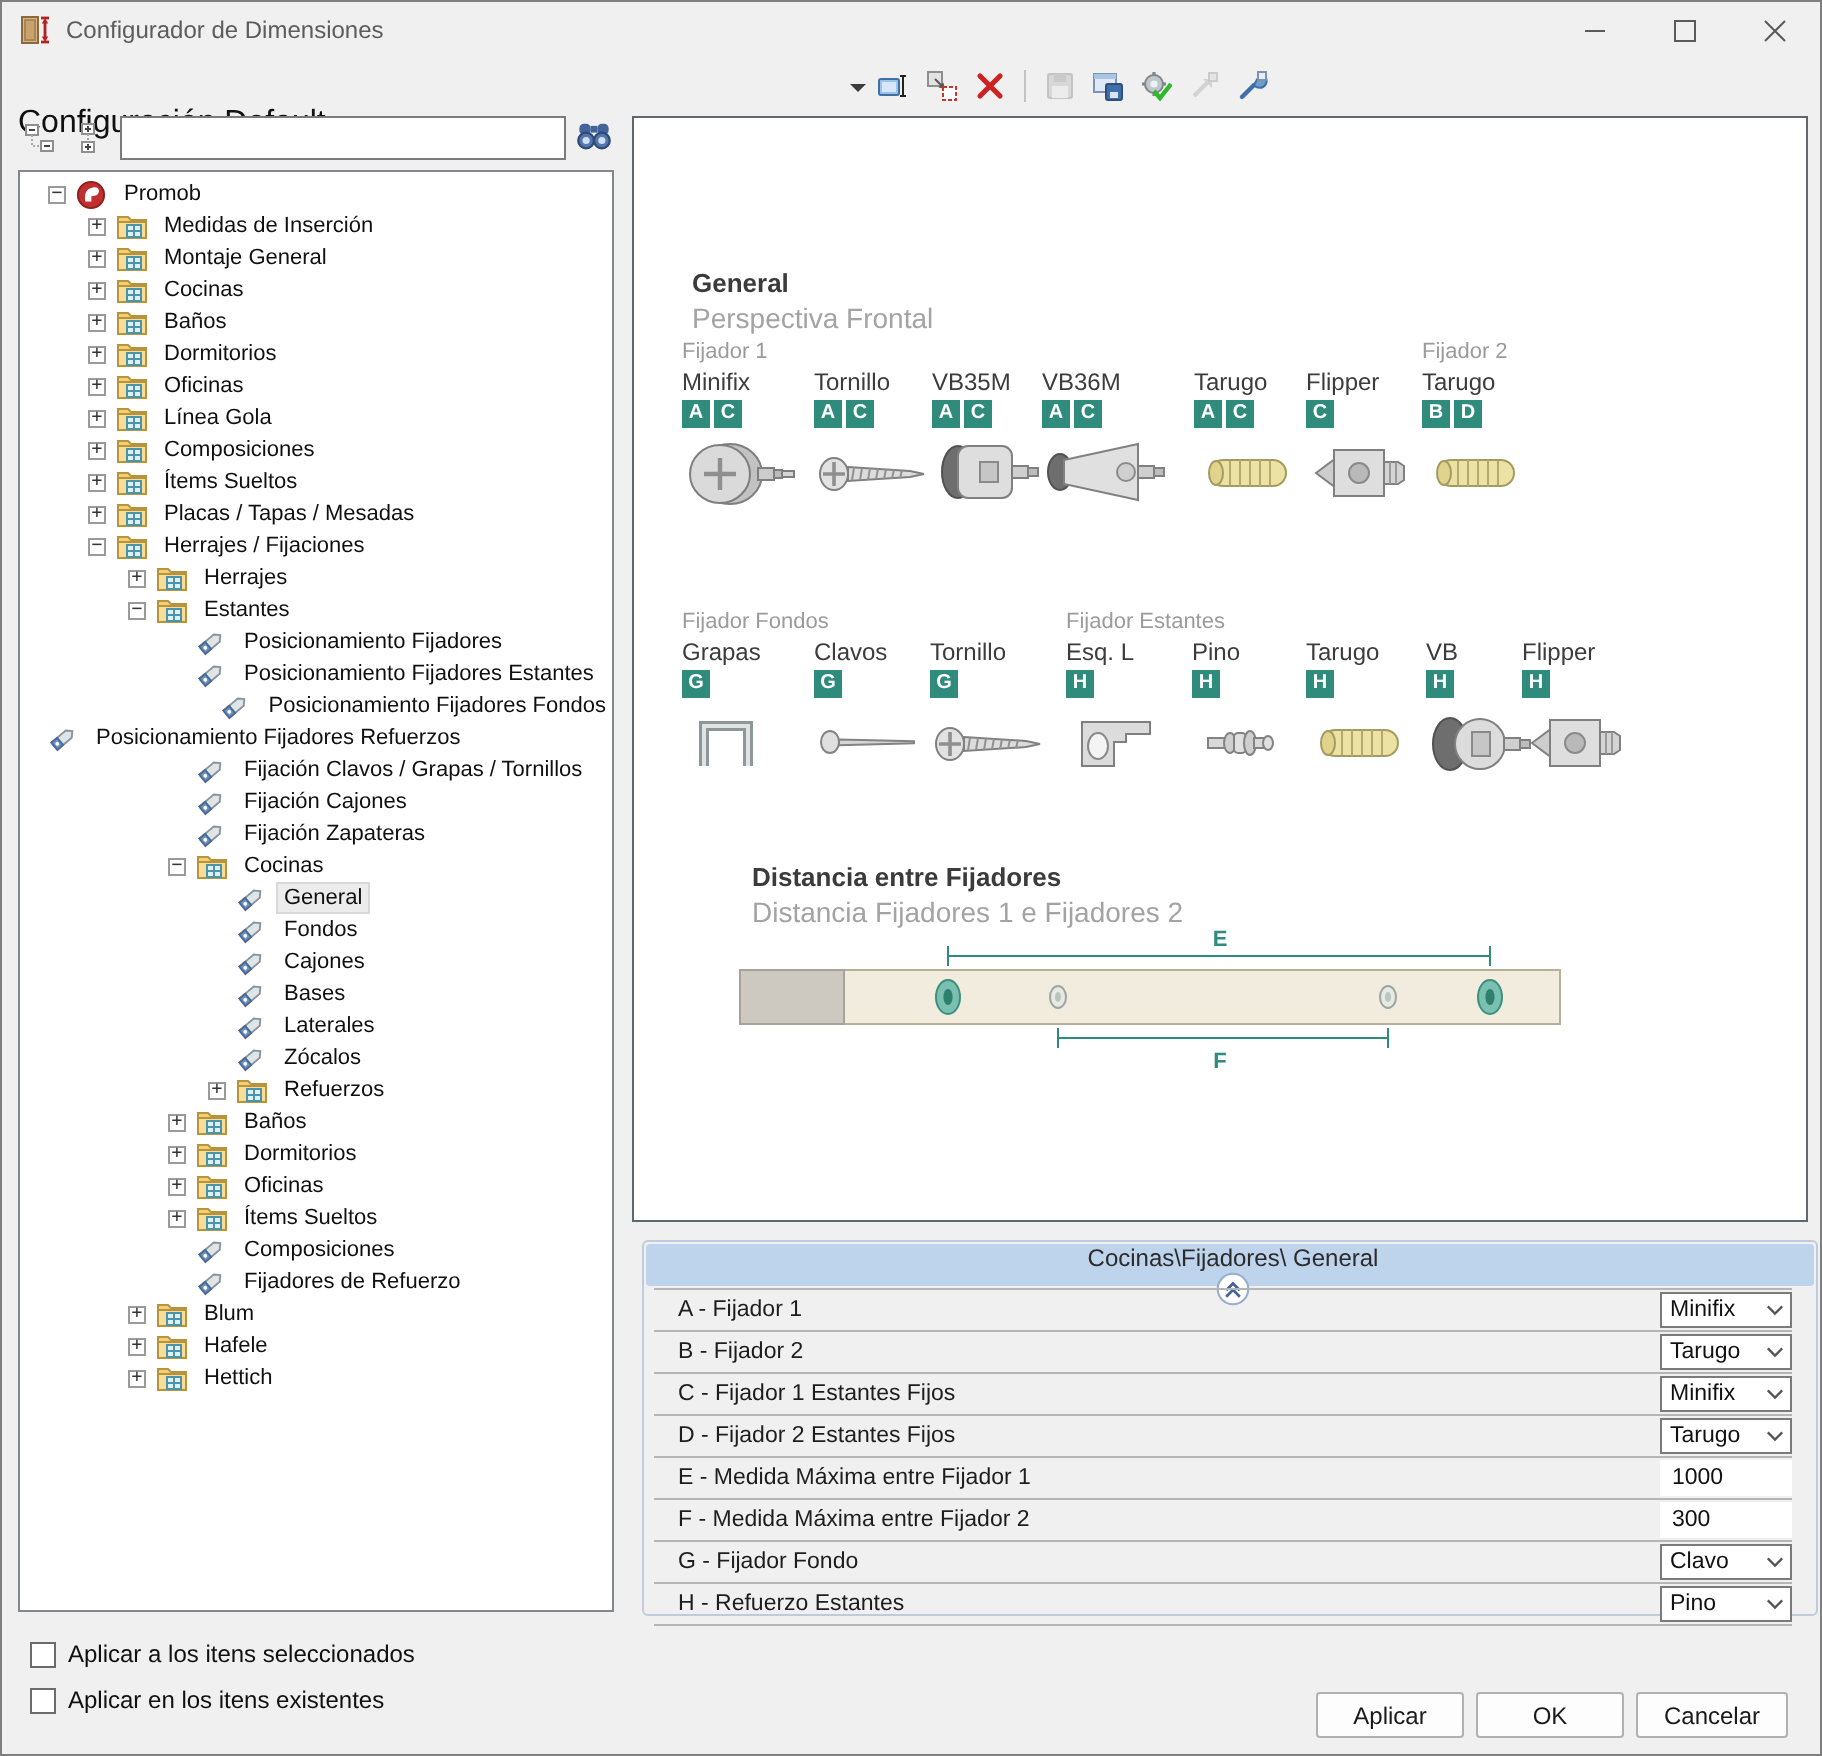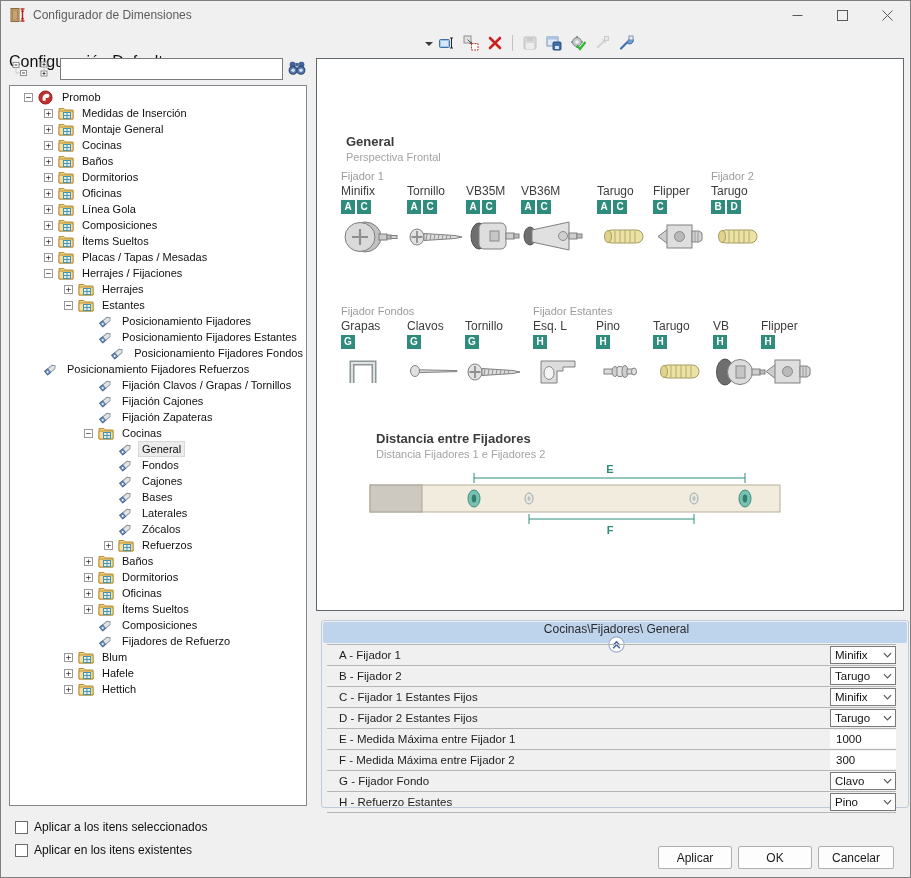--- a/index.html
+++ b/index.html
@@ -31,21 +31,21 @@
   .texp{width:9px;height:9px;border:1px solid #9a9a9a;background:#fff;box-sizing:border-box;font-size:9px;line-height:7px;text-align:center;color:#333;flex:none;margin-right:5px;font-family:"DejaVu Sans Mono",monospace;}
   .texp.empty{border:none;background:transparent;}
   .ticon{width:17px;height:15px;flex:none;margin-right:4px;display:flex;align-items:center;}
   .ticon svg{display:block;}
   .tlabel{padding:0 3px;line-height:14px;}
   .tlabel.sel{background:#ececec;outline:1px solid #d8d8d8;}
 
   
   .preview-panel{position:absolute;left:315px;top:57px;width:588px;height:553px;background:#fff;border:1px solid #60686f;box-sizing:border-box;}
   .sec-title{position:absolute;font-size:13px;font-weight:bold;color:#3b3b3b;}
-  .sec-sub{position:absolute;font-size:11px;color:#a3a3a3;}
+  .sec-sub{position:absolute;font-size:14px;color:#a3a3a3;}
   .sec1-title{left:29px;top:75px;} .sec1-sub{left:29px;top:92px;}
   .sec2-title{left:59px;top:372px;} .sec2-sub{left:59px;top:389px;}
   .frow{position:absolute;left:0;width:100%;height:150px;}
   .frow1{top:111px}.frow2{top:246px}
   .fitem{position:absolute;width:80px;top:0;}
   .fgroup{font-size:11px;color:#9b9b9b;height:14px;white-space:nowrap;}
   .fname{font-size:12px;color:#3c3c3c;height:15px;white-space:nowrap;}
   .fbadges{height:16px;margin-top:1px;display:flex;gap:2px;}
   .badge{width:14px;height:14px;background:#2f8c7d;color:#fff;font-size:10px;font-weight:bold;text-align:center;line-height:14px;}
   .ficon{margin-top:3px;}
@@ -434,21 +434,21 @@
           <svg width="15" height="15" viewBox="0 0 16 16">
             <g transform="rotate(-40 8 8)">
               <polygon points="2,5.5 12,5.5 14.5,8 12,10.5 2,10.5" fill="#dfe4e8" stroke="#8a949c"></polygon>
               <rect x="2" y="5.5" width="4" height="5" fill="#6f94c4" stroke="#4a6a96"></rect>
               <circle cx="4" cy="8" r="1" fill="#fff"></circle>
             </g>
           </svg>
         </span>
         <span class="tlabel">Posicionamiento Fijadores Fondos</span>
       </div>
-      <div class="trow" style=" margin-left: 19px;">
+      <div class="trow" style="">
         <span class="texp empty"></span>
         <span class="ticon">
           <svg width="15" height="15" viewBox="0 0 16 16">
             <g transform="rotate(-40 8 8)">
               <polygon points="2,5.5 12,5.5 14.5,8 12,10.5 2,10.5" fill="#dfe4e8" stroke="#8a949c"></polygon>
               <rect x="2" y="5.5" width="4" height="5" fill="#6f94c4" stroke="#4a6a96"></rect>
               <circle cx="4" cy="8" r="1" fill="#fff"></circle>
             </g>
           </svg>
         </span>

